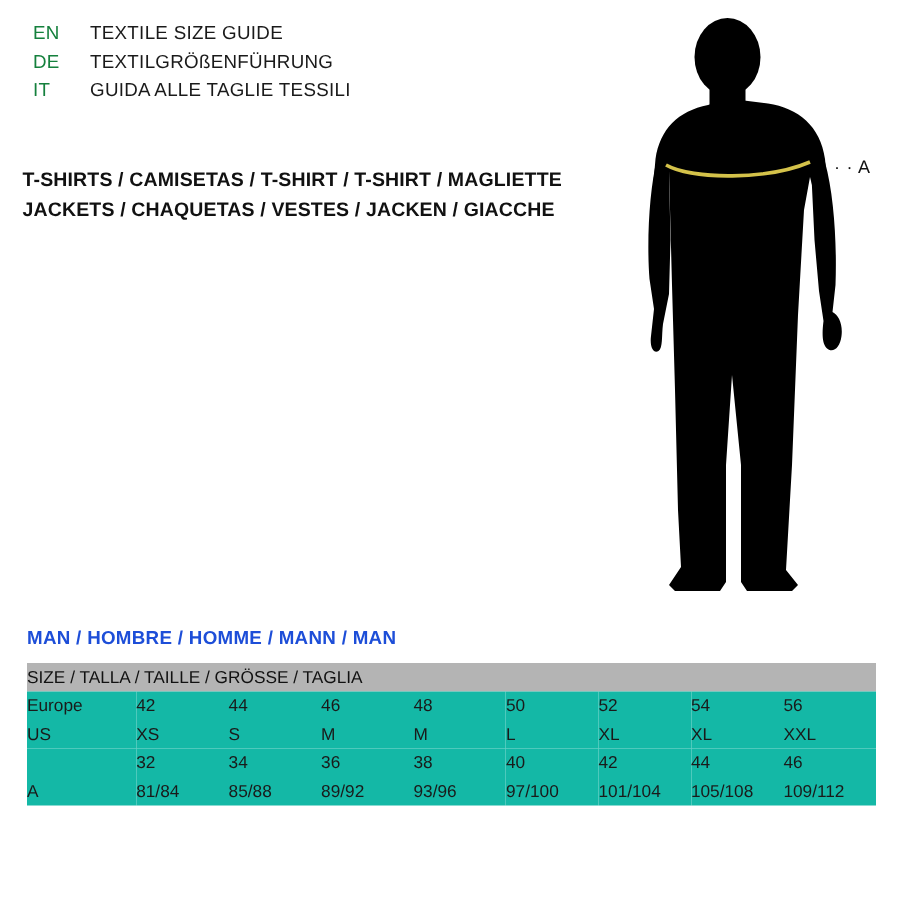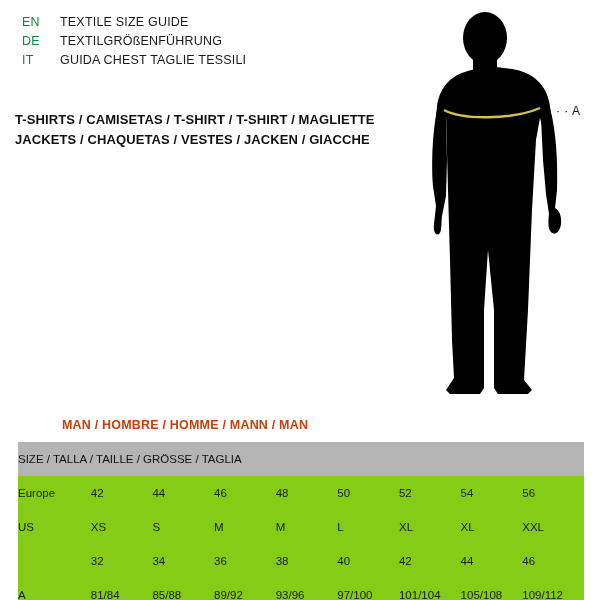--- a/index.html
+++ b/index.html
@@ -82,47 +82,46 @@
   }
 
   
   .man-title {
     position: absolute;
     left: 18px;
     top: 418px;
     font-size: 12.5px;
     font-weight: bold;
     letter-spacing: 0.2px;
-    color: #c2410c;
-    white-space: nowrap;
-    margin-left: 44px;
+    color: #1d4ed8;
+    white-space: nowrap;
   }
 
   table.size-table {
     position: absolute;
     left: 18px;
     top: 442px;
     width: 566px;
     border-collapse: collapse;
     font-size: 11.5px;
     color: #1a1a1a;
   }
   table.size-table td {
     padding: 0;
-    height: 34px;
+    height: 19px;
     vertical-align: middle;
     white-space: nowrap;
   }
   tr.row-head td {
     background: #b4b4b4;
     font-size: 11.5px;
     color: #111111;
   }
   tr.row-a td, tr.row-shade td {
-    background: #84cc16;
+    background: #14b8a6;
   }
   td.c-label { width: 72px; padding-left: 4px; }
   td.c-val { width: 61px; }
 
   .footnote {
     position: absolute;
     left: 18px;
     top: 547px;
     font-size: 11.5px;
     font-weight: bold;
@@ -140,21 +139,21 @@
     <div class="lang-row">
       <span class="lang-code">EN</span>
       <span class="lang-text">TEXTILE SIZE GUIDE</span>
     </div>
     <div class="lang-row">
       <span class="lang-code">DE</span>
       <span class="lang-text">TEXTILGRÖßENFÜHRUNG</span>
     </div>
     <div class="lang-row">
       <span class="lang-code">IT</span>
-      <span class="lang-text">GUIDA CHEST TAGLIE TESSILI</span>
+      <span class="lang-text">GUIDA ALLE TAGLIE TESSILI</span>
     </div>
   </div>
 
   <div class="cat-block">
     <div class="cat-line">T-SHIRTS / CAMISETAS / T-SHIRT / T-SHIRT / MAGLIETTE</div>
     <div class="cat-line">JACKETS / CHAQUETAS / VESTES / JACKEN / GIACCHE</div>
   </div>
 
   <div class="figure-wrap">
     <svg width="200" height="390" viewBox="0 0 200 390" xmlns="http://www.w3.org/2000/svg" aria-hidden="true">

